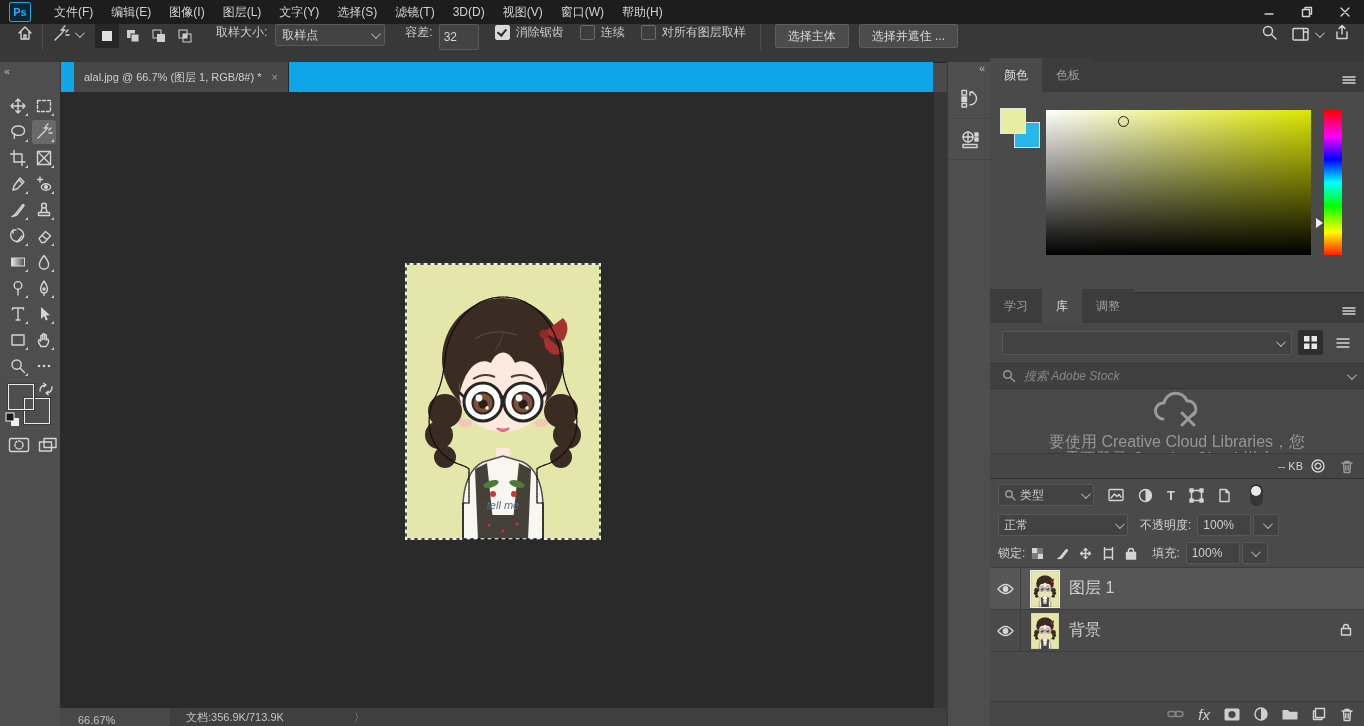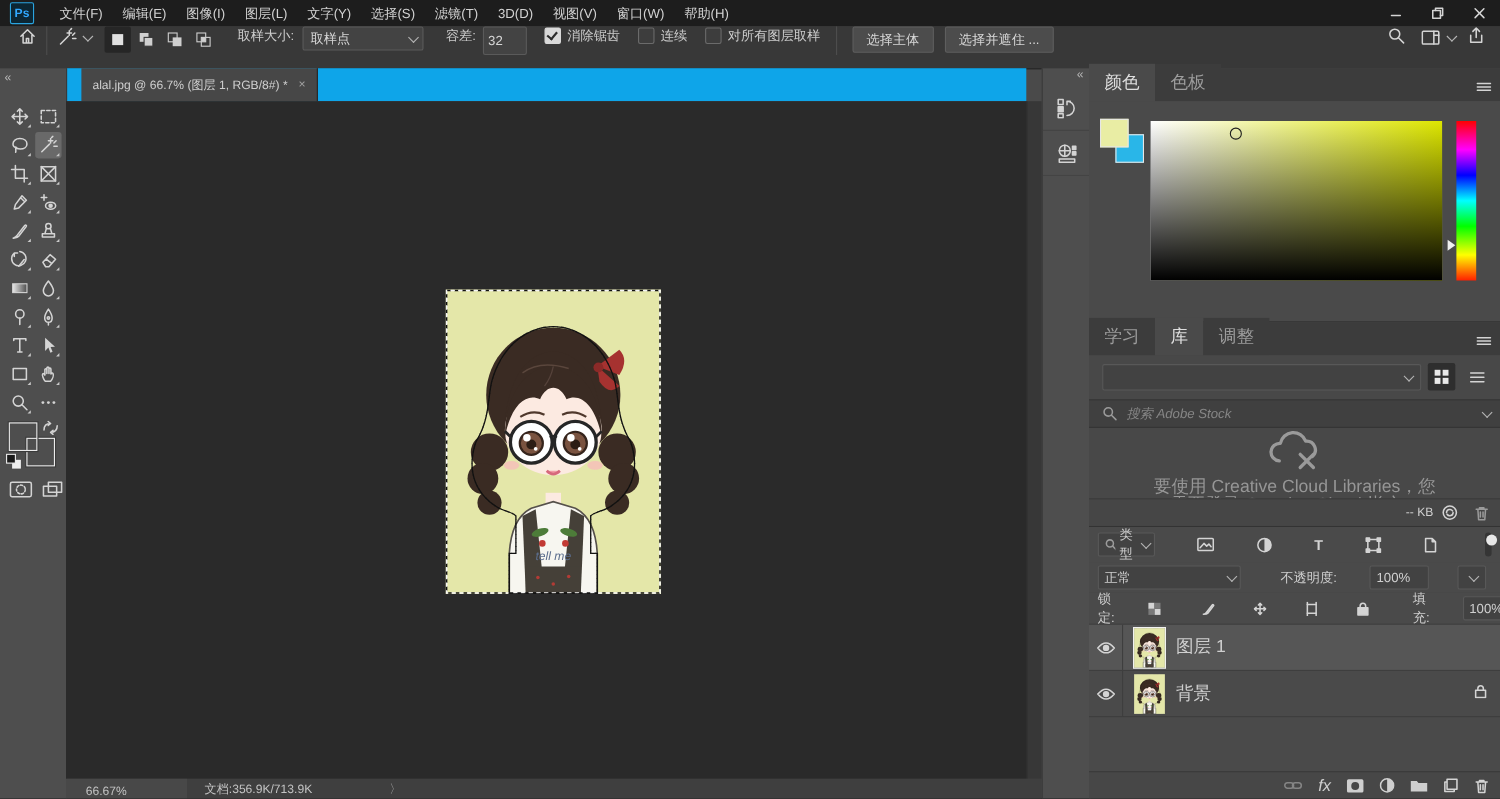--- a/index.html
+++ b/index.html
@@ -51,40 +51,40 @@
   .swatch{position:absolute;width:24px;height:24px;border:1px solid #ececec;box-shadow:0 0 0 1px #3a3a3a;}
   
   .canvas{left:60px;top:92px;width:873px;height:616px;background:#2a2a2a;}
   .scrollstrip{left:933px;top:92px;width:14px;height:616px;background:#373737;border-left:1px solid #2c2c2c;}
   
   .dock{left:947px;top:62px;width:43px;height:664px;background:#4e4e4e;border-left:1px solid #3a3a3a;border-right:1px solid #3a3a3a;}
   .dock-btn{width:43px;height:40px;display:flex;align-items:center;justify-content:center;border-bottom:1px solid #444;}
   
   .rightcol{left:990px;top:62px;width:374px;height:664px;background:#4a4a4a;}
   .ptabbar{position:relative;height:30px;background:#3c3c3c;display:flex;align-items:flex-end;}
-  .ptab{height:26px;padding:4px 14px;display:flex;align-items:center;font-size:16px;color:#9d9d9d;background:#3c3c3c;font-family:Liberation Mono, monospace;}
+  .ptab{height:26px;padding:4px 14px;display:flex;align-items:center;font-size:12px;color:#9d9d9d;background:#3c3c3c;font-family:Liberation Mono, monospace;}
   .ptab.active{background:#4a4a4a;color:#dedede;}
   .pmenu{position:absolute;right:8px;top:9px;}
   .panel-sep{height:1px;background:#303030;}
   
   .grad-field{position:absolute;left:56px;top:18px;width:265px;height:145px;
      background:linear-gradient(to bottom, rgba(0,0,0,0), #000),linear-gradient(to right, #ffffff, #dde600);}
   .picker-ring{position:absolute;width:9px;height:9px;border:1.5px solid #1c1c1c;border-radius:50%;}
   .huebar{position:absolute;left:334px;top:18px;width:18px;height:145px;
      background:linear-gradient(to bottom,#ff0000 0%,#ff00ff 18%,#0000ff 34%,#00ffff 50%,#00ff00 66%,#ffff00 84%,#ff2000 100%);}
   .hue-arrow{position:absolute;left:-8px;width:0;height:0;border-top:5px solid transparent;border-bottom:5px solid transparent;border-left:7px solid #f0f0f0;}
   .mini-swatch{position:absolute;width:24px;height:24px;border:1px solid #e6e6e6;}
   
   .lib-dd{position:absolute;left:12px;top:8px;width:288px;height:22px;background:#424242;border:1px solid #585858;border-radius:2px;display:flex;align-items:center;}
   .view-btn{position:absolute;top:7px;width:25px;height:25px;display:flex;align-items:center;justify-content:center;border-radius:2px;}
   .searchrow{position:absolute;left:0;top:40px;width:374px;height:24px;background:#404040;border-top:1px solid #353535;border-bottom:1px solid #353535;display:flex;align-items:center;}
   .lib-msg{font-size:16px;color:#969696;text-align:center;line-height:17px;}
   .lib-footer{position:absolute;left:0;bottom:0;width:374px;height:24px;border-top:1px solid #3a3a3a;display:flex;align-items:center;justify-content:flex-end;background:#464646;}
   
-  .lrow{display:flex;align-items:center;font-size:12px;color:#cfcfcf;gap:24px;}
+  .lrow{display:flex;align-items:center;font-size:12px;color:#cfcfcf;}
   .filter-dd{background:#424242;border:1px solid #585858;border-radius:2px;height:20px;display:flex;align-items:center;padding:0 5px;}
   .thumb{width:28px;height:36px;background:#e4e7a9;flex:none;}
   .layer-row{position:relative;height:41px;display:flex;align-items:center;border-bottom:1px solid #3e3e3e;}
   .layer-row.sel{background:#565656;}
   .eye-cell{width:30px;height:41px;display:flex;align-items:center;justify-content:center;border-right:1px solid #3e3e3e;flex:none;}
   .layers-footer{position:absolute;left:0;bottom:0;width:374px;height:24px;border-top:1px solid #3a3a3a;display:flex;align-items:center;justify-content:flex-end;background:#474747;}
   .foot-ic{margin:0 7px;display:flex;align-items:center;}
   
   .statusbar{left:60px;top:708px;width:887px;height:18px;background:#3f3f3f;display:flex;align-items:center;font-size:11px;color:#c3c3c3;}
 </style>

